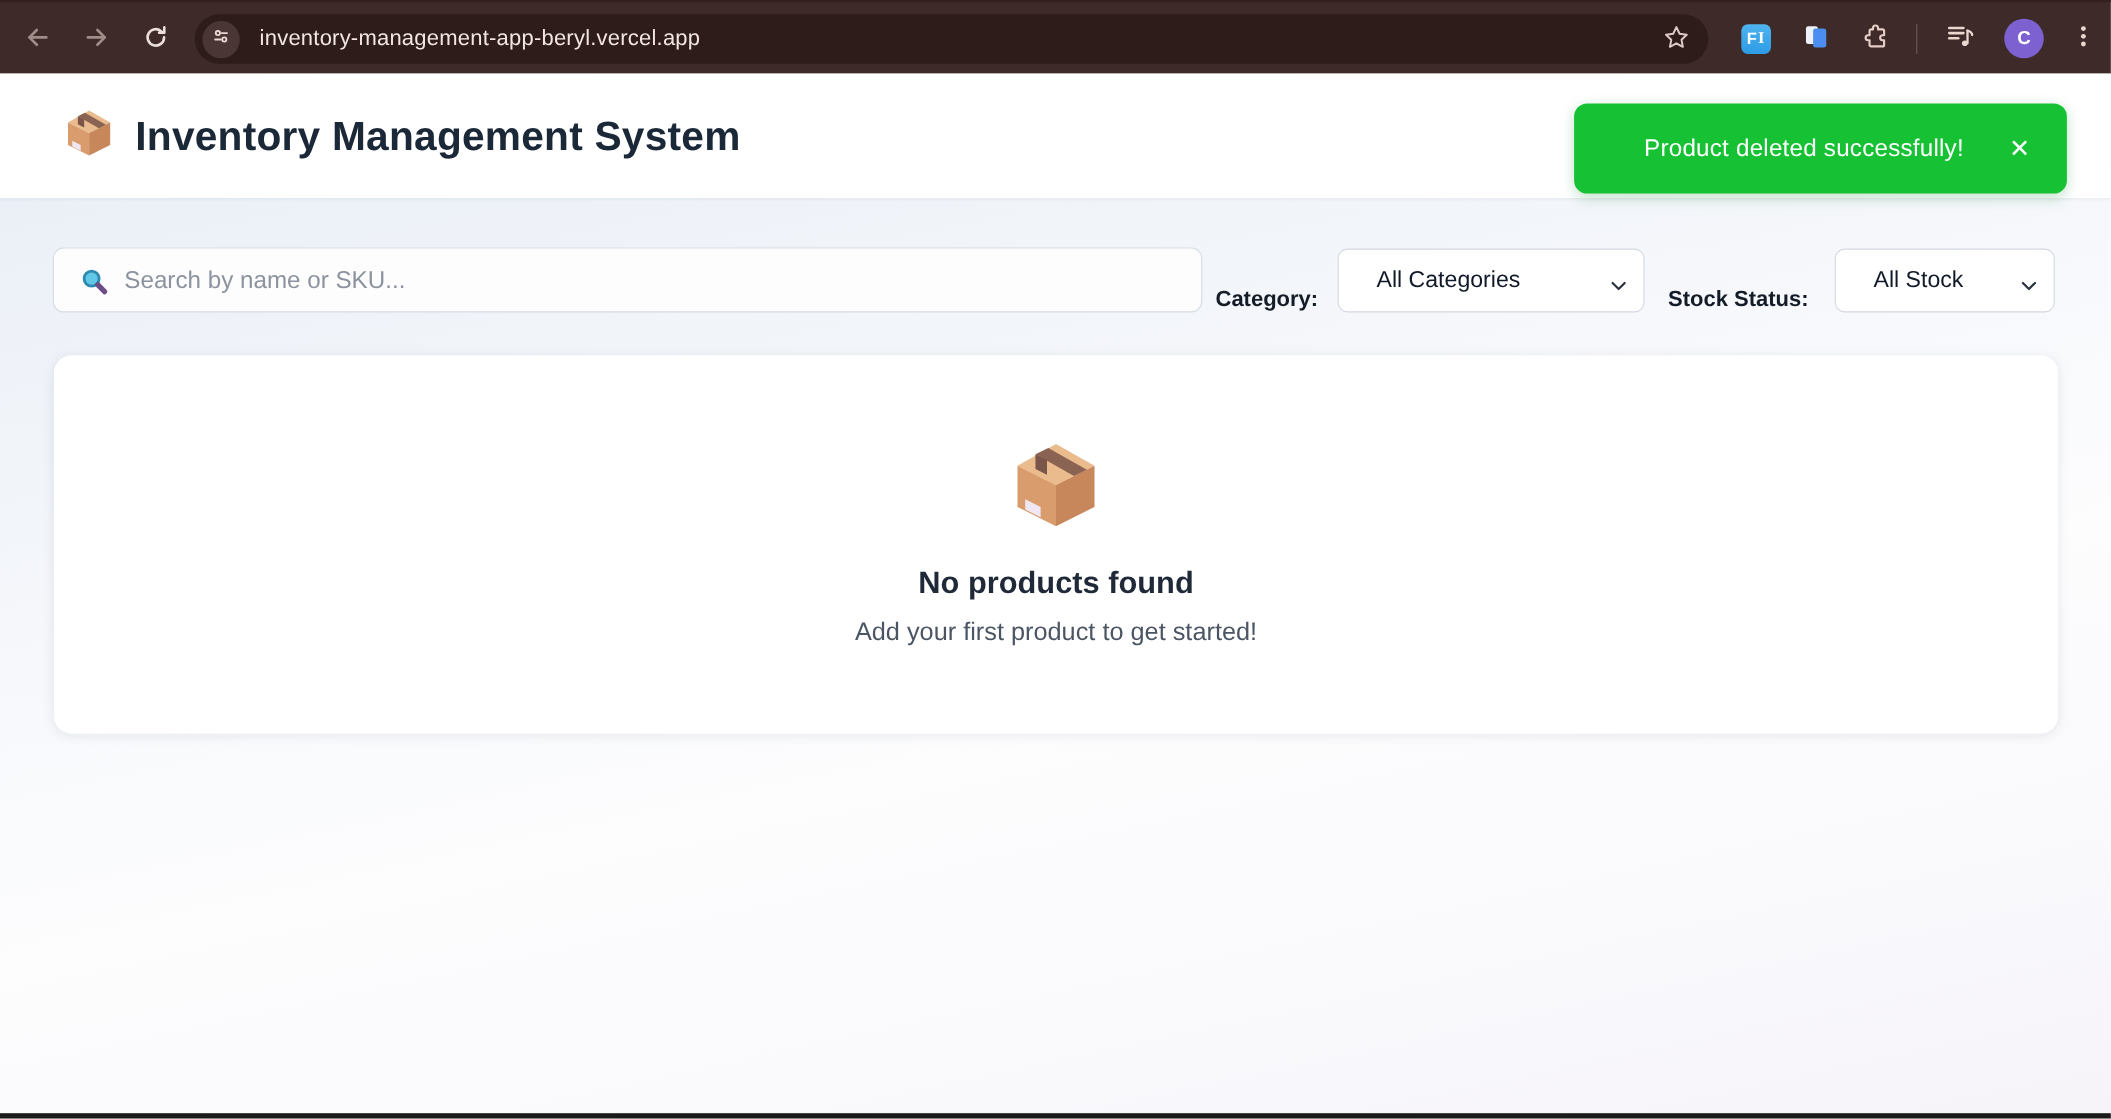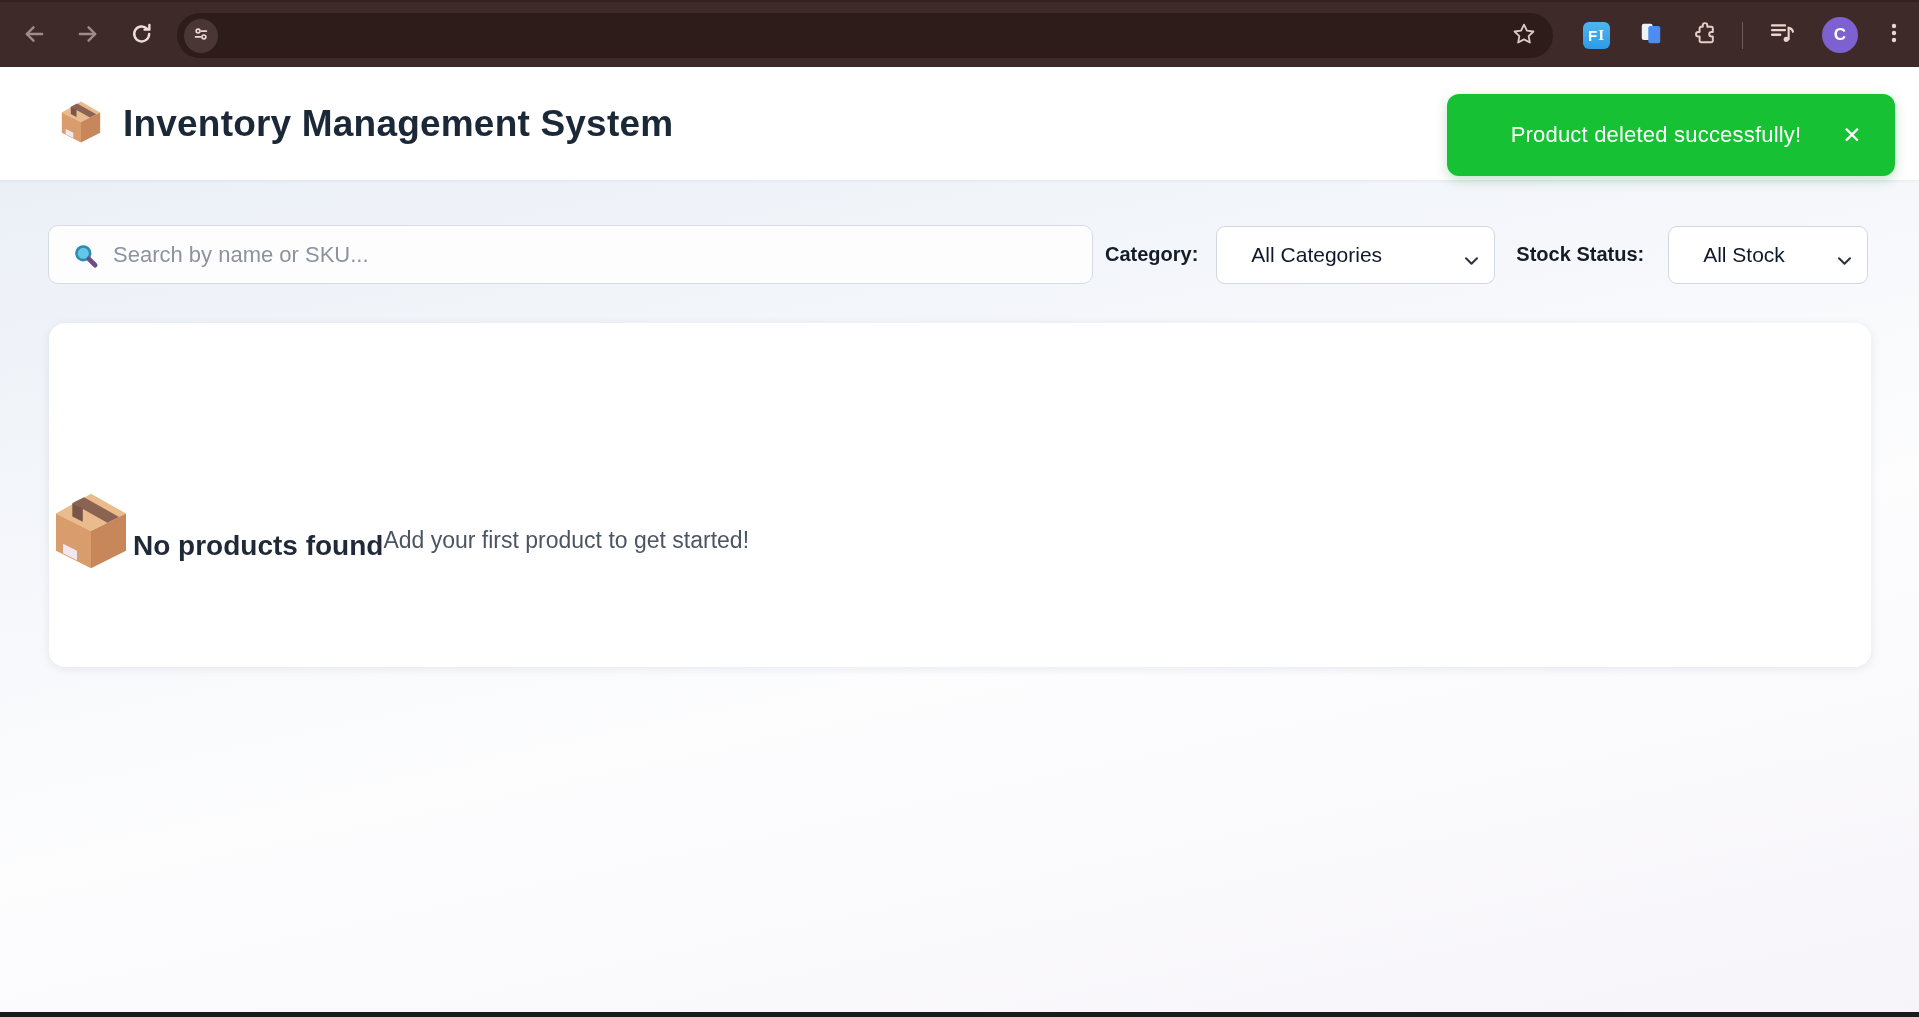--- a/index.html
+++ b/index.html
@@ -53,21 +53,21 @@
     position:absolute; top:67px; left:0; width:1919px; height:945px;
     background:linear-gradient(168deg,#e8eef7 0%,#eef2f8 18%,#fdfdfe 60%,#f6f4f9 100%);
   }
   .app-header {
     width:100%; height:113px; background:#ffffff;
     display:flex; align-items:center; padding-left:58px;
     box-shadow:0 1px 3px rgba(30,40,60,.07);
   }
   .app-title { margin-left:19px; font-size:37px; font-weight:bold; color:#1b2838; letter-spacing:.2px; }
 
-  .controls { position:absolute; top:158px; left:48px; right:49px; height:59px; display:flex; align-items:center; }
+  .controls { position:absolute; top:158px; left:48px; right:49px; height:59px; display:flex; align-items:flex-end; }
   .search-box {
     position:relative; width:1045px; height:59px; background:#fdfdfe;
     border:1px solid #d7dce4; border-radius:10px; flex:0 0 auto;
   }
   .search-box input {
     width:100%; height:100%; border:none; outline:none; background:transparent;
     padding-left:64px; font-size:22px; color:#1f2937; font-family:inherit;
   }
   .search-box input::placeholder { color:#8c939e; }
   .search-ico { position:absolute; left:24px; top:17px; }
@@ -80,28 +80,28 @@
   }
   .select-cat { margin-left:18px; width:279px; }
   .select-stock { margin-left:24px; width:200px; }
   .select-value { font-size:21px; color:#10192a; }
   .select .chev { position:absolute; right:15px; top:25px; }
 
   .empty-card {
     position:absolute; top:256px; left:49px; width:1822px; height:344px;
     background:#ffffff; border-radius:16px;
     box-shadow:0 2px 10px rgba(80,95,120,.12);
-    display:flex; flex-direction:row; align-items:center; padding-top:76px;
+    display:flex; flex-direction:column; align-items:center; padding-top:76px;
   }
   .empty-title { margin-top:26px; font-size:28px; font-weight:bold; color:#1f2937; }
   .empty-sub { margin-top:15px; font-size:23px; color:#4b5563; }
 
   
   .toast {
-    position:absolute; top:94px; right:24px; width:448px; height:82px;
+    position:absolute; top:94px; right:40px; width:448px; height:82px;
     background:#16c233; border-radius:12px; box-shadow:0 4px 12px rgba(20,140,50,.25);
     display:flex; align-items:center; justify-content:center; z-index:50;
   }
   .toast-msg { color:#ffffff; font-size:22px; letter-spacing:.2px; margin-right:30px; }
   .toast-close {
     position:absolute; right:26px; top:24px; width:34px; height:34px;
     background:transparent; border:none; color:#ffffff; font-size:23px;
     cursor:pointer; font-family:inherit; line-height:34px; text-align:center; padding:0;
   }
 
@@ -140,20 +140,21 @@
     <div class="tune-circle">
       <span>
         <svg width="20" height="20" viewBox="0 0 24 24" fill="none" stroke="#ead8d4" stroke-width="2" stroke-linecap="round">
             <circle cx="8.5" cy="8.5" r="2.3"></circle>
             <path d="M12.5 8.5h6"></path>
             <path d="M5.5 15.5h6"></path>
             <circle cx="15.5" cy="15.5" r="2.3"></circle>
           </svg>
       </span>
     </div>
+    <span class="url-text">inventory-management-app-beryl.vercel.app</span>
     <div class="star-btn">
       <span>
         <svg width="26" height="26" viewBox="0 0 24 24" fill="none" stroke="#dcc8c4" stroke-width="1.7" stroke-linejoin="round">
             <path d="M12 3.4l2.7 5.5 6 .8-4.4 4.2 1.1 6-5.4-2.9-5.4 2.9 1.1-6L3.3 9.7l6-.8z"></path>
           </svg>
       </span>
     </div>
   </div>
 
   <div class="ext-btn" style="left:1580px">

